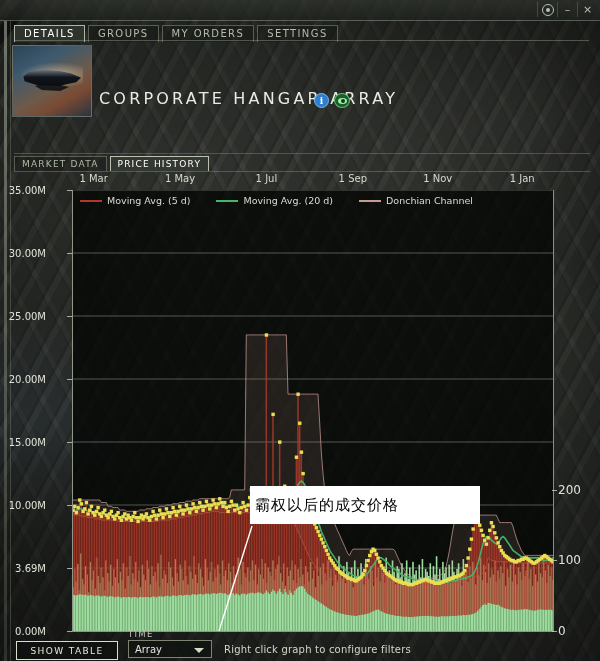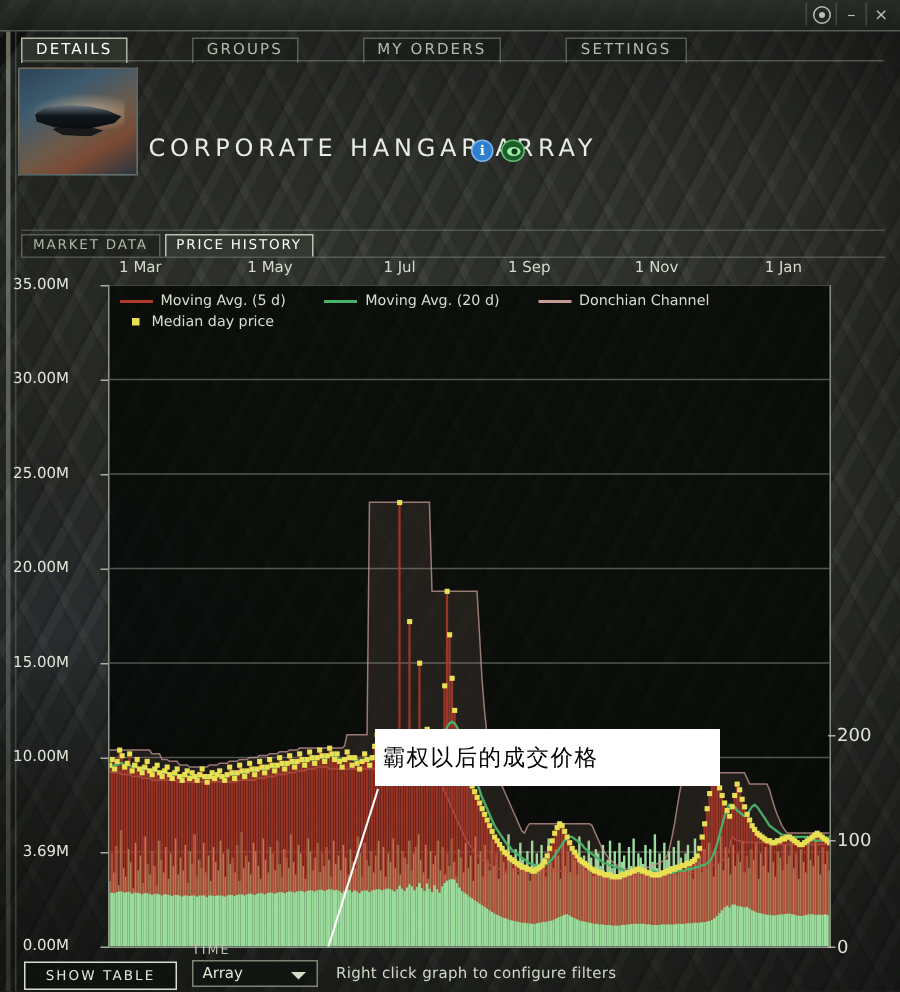--- a/index.html
+++ b/index.html
@@ -36,21 +36,21 @@
   .targ:after{content:"";position:absolute;left:3px;top:3px;width:4px;height:4px;border-radius:50%;background:#b9c0b4;}
   #hline{position:absolute;left:0;top:20px;width:600px;height:1px;background:rgba(160,172,150,.45);}
 
   
   #panel{position:absolute;left:4px;top:21px;width:592px;height:640px;}
   #lrail{position:absolute;left:0;top:0;width:3px;height:640px;
     background:linear-gradient(180deg,rgba(175,185,165,.55),rgba(120,130,112,.25));}
   #lrail2{position:absolute;left:6px;top:0;width:1px;height:640px;background:rgba(150,160,140,.30);}
 
   
-  #tabs{position:absolute;left:10px;top:3px;display:flex;align-items:flex-end;height:18px;gap:40px;}
+  #tabs{position:absolute;left:10px;top:3px;display:flex;align-items:flex-end;height:18px;}
   .tab{height:16px;line-height:16px;padding:0 9px;font-size:10px;letter-spacing:1.4px;
     color:#b3bcaa;border:1px solid rgba(160,172,148,.45);border-bottom:none;
     background:rgba(20,24,20,.45);margin-right:3px;cursor:pointer;white-space:nowrap;}
   .tab.active{color:#fff;background:rgba(48,54,46,.92);border-color:rgba(205,214,195,.8);}
   #tabline{position:absolute;left:10px;top:19px;width:575px;height:1px;background:rgba(160,172,148,.40);}
 
   
   #thumb{position:absolute;left:8px;top:24px;width:78px;height:70px;
     border:1px solid rgba(120,130,112,.55);overflow:hidden;
     background:linear-gradient(150deg,#2c4356 0%,#3d5a6e 28%,#6e5a49 58%,#7a4a33 74%,#2a3440 100%);}
@@ -1100,26 +1100,20 @@
         </span>
         <span class="lgitem">
           <span class="swline" style="background:#49b36a"></span>
           <span>Moving Avg. (20 d)</span>
         </span>
         <span class="lgitem">
           <span class="swline" style="background:#c79a94"></span>
           <span>Donchian Channel</span>
         </span>
       </div>
-      <div class="lgrow">
-        <span class="lgitem">
-          <span class="swsq"></span>
-          <span>Median day price</span>
-        </span>
-      </div>
     </div>
 
     <div id="annbox">
       <span id="anntext">霸权以后的成交价格</span>
     </div>
   <div class="ylab" style="top: 458px;">0.00M</div>
       <div class="tick" style="top: 458px; left: 53px;"></div>
       <div class="ylab" style="top: 395px;">3.69M</div>
       <div class="tick" style="top: 395px; left: 53px;"></div>
       <div class="ylab" style="top: 332px;">10.00M</div>

